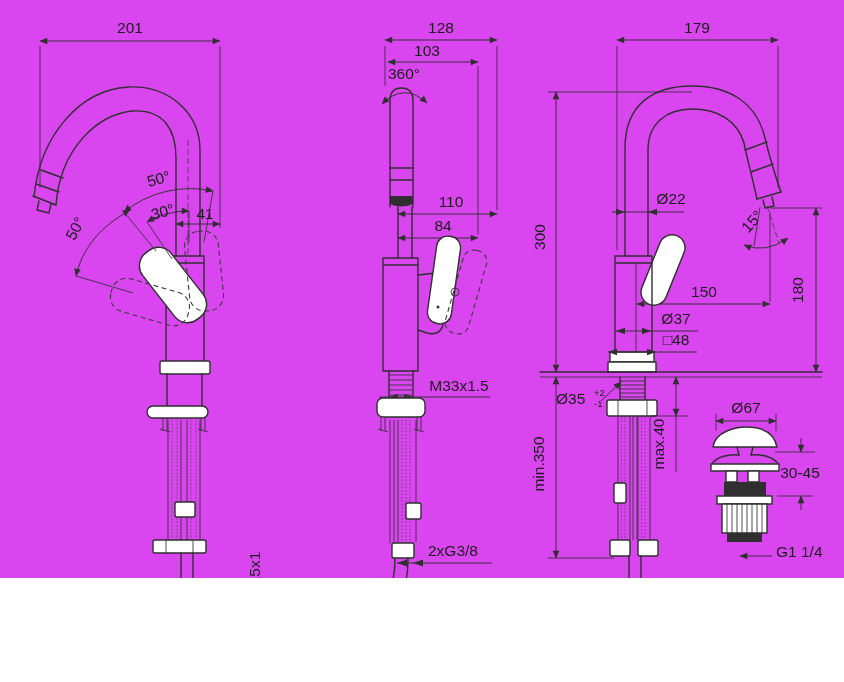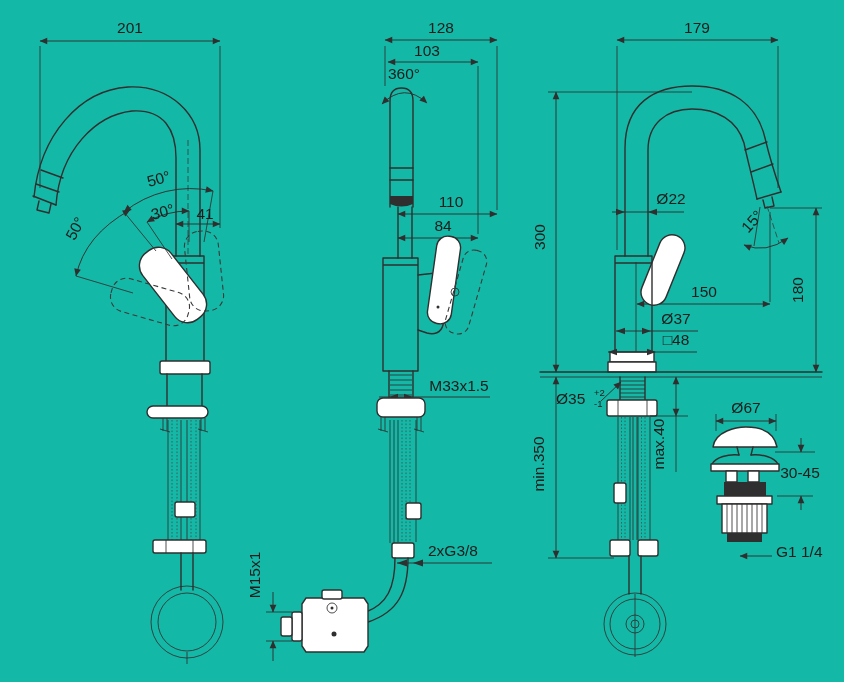--- a/index.html
+++ b/index.html
@@ -1,16 +1,16 @@
 <!DOCTYPE html>
 <html><head>
 <meta charset="utf-8">
 <style>
   html,body{margin:0;padding:0;background:#fff;}
-  .stage{position:relative;width:844px;height:682px;background:#14b8a6;overflow:hidden;
+  .stage{position:relative;width:844px;height:578px;background:#d946ef;overflow:hidden;
          font-family:"Liberation Sans",sans-serif;}
   svg text{font-family:"Liberation Sans",sans-serif;font-size:15.5px;fill:#1c1c1c;text-anchor:middle;}
   svg text.tol{font-size:9.5px;}
   svg text.start{text-anchor:start;}
   .ln{stroke:#2f2f2f;stroke-width:1.4;fill:none;stroke-linecap:round;stroke-linejoin:round;}
   .lnw{stroke:#2f2f2f;stroke-width:1.4;fill:#ffffff;stroke-linejoin:round;}
   .th{stroke:#2f2f2f;stroke-width:0.85;fill:none;}
   .dim{stroke:#2f2f2f;stroke-width:0.95;fill:none;}
   .dsh{stroke:#3a3a3a;stroke-width:1.1;fill:none;stroke-dasharray:5,3.5;stroke-linejoin:round;}
   .cdsh{stroke:#3a3a3a;stroke-width:0.8;fill:none;stroke-dasharray:6,3;}

